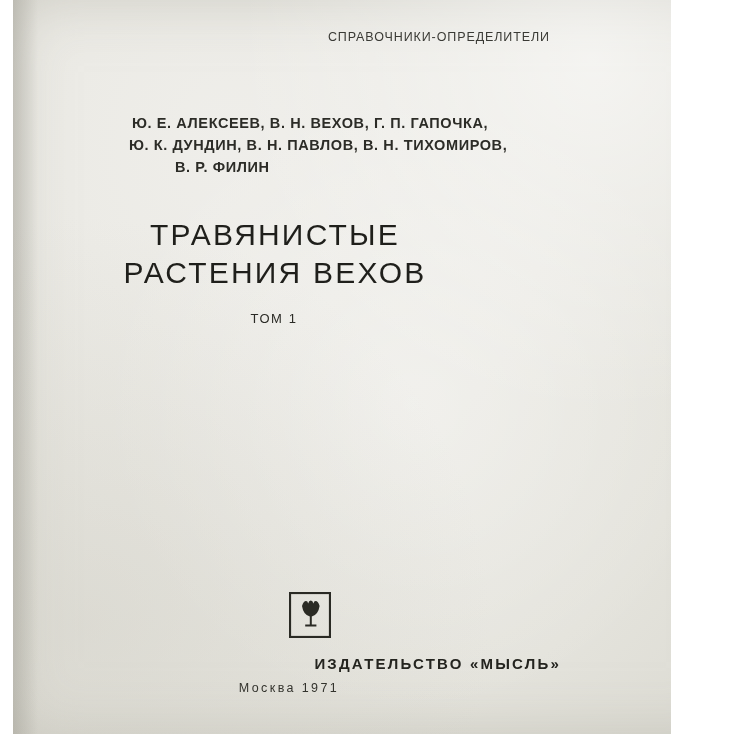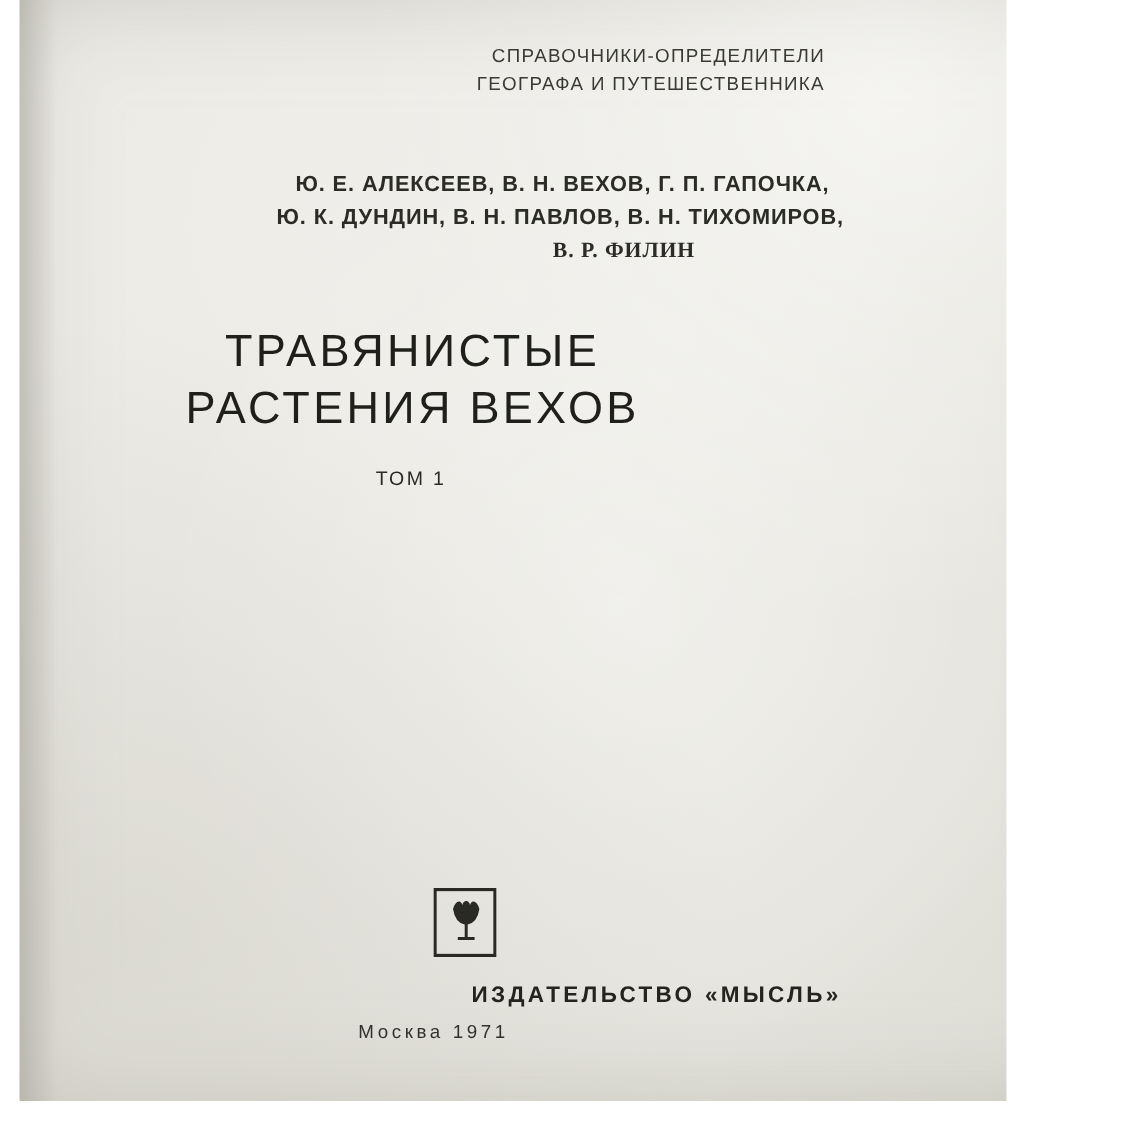--- a/index.html
+++ b/index.html
@@ -97,26 +97,25 @@
   .authors {
     position: absolute;
     left: 118px;
     top: 112px;
     width: 500px;
     font-size: 14.5px;
     letter-spacing: 0.6px;
     line-height: 22px;
     color: #2c2c27;
     font-weight: bold;
-    text-align: center;
   }
   .authors div { white-space: nowrap; }
   .authors .a1 { margin-left: 14px; }
   .authors .a2 { margin-left: 11px; }
-  .authors .a3 { margin-left: 96px; font-family: Liberation Serif, serif; }
+  .authors .a3 { margin-left: 57px; }
 
   
   .title {
     position: absolute;
     left: 0;
     right: 134px;
     top: 216px;
     text-align: center;
     font-size: 30px;
     font-weight: normal;
@@ -173,21 +172,20 @@
 <body>
 
 <div class="page">
 
   <div class="scan"></div>
 
   <div class="content">
 
     <div class="series">
       <div>СПРАВОЧНИКИ-ОПРЕДЕЛИТЕЛИ</div>
-      <div>ГЕОГРАФА И ПУТЕШЕСТВЕННИКА</div>
     </div>
 
     <div class="authors">
       <div class="a1">Ю. Е. АЛЕКСЕЕВ, В. Н. ВЕХОВ, Г. П. ГАПОЧКА,</div>
       <div class="a2">Ю. К. ДУНДИН, В. Н. ПАВЛОВ, В. Н. ТИХОМИРОВ,</div>
       <div class="a3">В. Р. ФИЛИН</div>
     </div>
 
     <div class="title">
       <div>ТРАВЯНИСТЫЕ</div>

